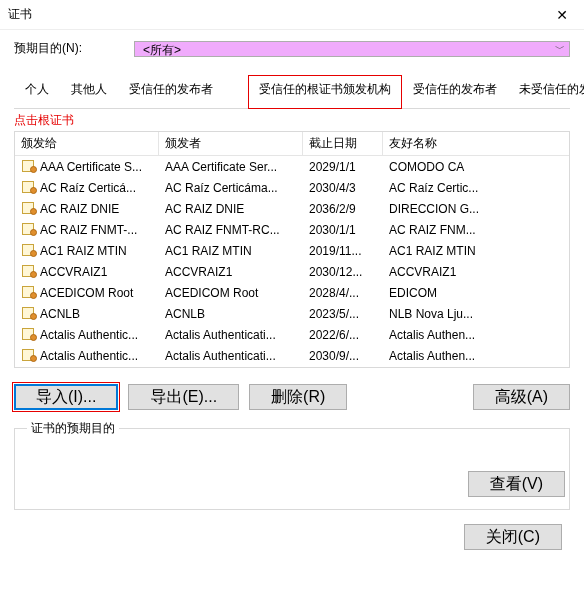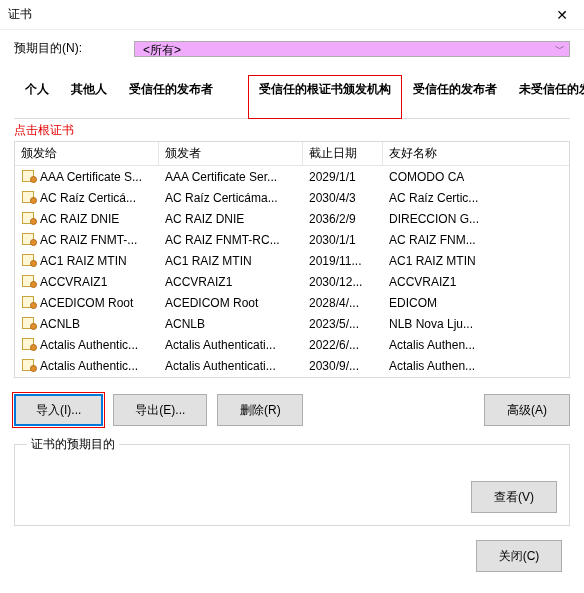--- a/index.html
+++ b/index.html
@@ -24,22 +24,22 @@
   .purpose-label { width: 120px; }
   .purpose-select {
     flex: 1; height: 16px; border: 1px solid #adadad; background: #f0abfc;
     display: flex; justify-content: space-between;
     padding: 0 4px 0 8px;
   }
   .purpose-select .chev { font-size: 10px; color: #555; }
 
   .tabs { display: flex; border-bottom: 1px solid #d9d9d9; position: relative; }
   .tab {
-    padding: 5px 10px 21px 10px; border: 1px solid transparent; border-bottom: none;
-    margin-bottom: -1px; background: transparent; cursor: default; white-space: nowrap; font-weight: bold;
+    padding: 5px 10px 11px 10px; border: 1px solid transparent; border-bottom: none;
+    margin-bottom: -1px; background: transparent; cursor: default; white-space: nowrap;
   }
   .tab.active {
     border-color: #d9d9d9; background: #fff; margin-left: 24px;
   }
   .tab.highlight { position: relative; }
   .tab.highlight::after {
     content: ""; position: absolute; inset: -1px -1px 0 -1px;
     border: 1px solid #e60000; pointer-events: none;
   }
 
@@ -77,35 +77,35 @@
     position: absolute; left: 1px; top: 0; width: 12px; height: 12px;
     background: #fff7d6; border: 1px solid #c9a43b;
   }
   .cert-icon .seal {
     position: absolute; right: 0; bottom: 0; width: 7px; height: 7px;
     background: #e08f2c; border-radius: 50%; border: 1px solid #b06a14;
   }
 
   .btn-row { display: flex; gap: 10px; margin: 16px 0 10px 0; align-items: center; }
   .btn {
-    min-width: 86px; height: 32px; border: 1px solid #adadad; background: #e1e1e1;
+    min-width: 86px; height: 26px; border: 1px solid #adadad; background: #e1e1e1;
     display: inline-flex; align-items: center; justify-content: center;
-    padding: 0 21px; font-family: inherit; font-size: 12px;
+    padding: 0 21px; font-family: inherit; font-size: 16px;
   }
   .btn.primary { background: #e1e1e1; border-color: #0078d7; box-shadow: inset 0 0 0 1px #0078d7; }
   .btn.disabled { color: #000000; }
   .btn.hl { position: relative; }
   .btn.hl::after { content:""; position:absolute; inset:-3px; border:1px solid #e60000; pointer-events:none; }
 
   fieldset.purpose-box {
     border: 1px solid #d9d9d9; padding: 8px 12px 12px 12px; margin: 0 0 14px 0;
     height: 90px; position: relative;
   }
   fieldset.purpose-box legend { padding: 0 4px; }
-  .view-btn-wrap { position: absolute; right: 12px; bottom: 12px; }
+  .view-btn-wrap { position: absolute; right: 4px; bottom: 12px; }
 
   .footer { display: flex; justify-content: flex-end; padding-right: 8px; }
 
   ::-webkit-scrollbar { width: 17px; background: #f0f0f0; }
   ::-webkit-scrollbar-thumb { background: #c2c2c2; }
   ::-webkit-scrollbar-button { height: 17px; background: #f0f0f0; }
 </style>
 </head>
 <body>
 

